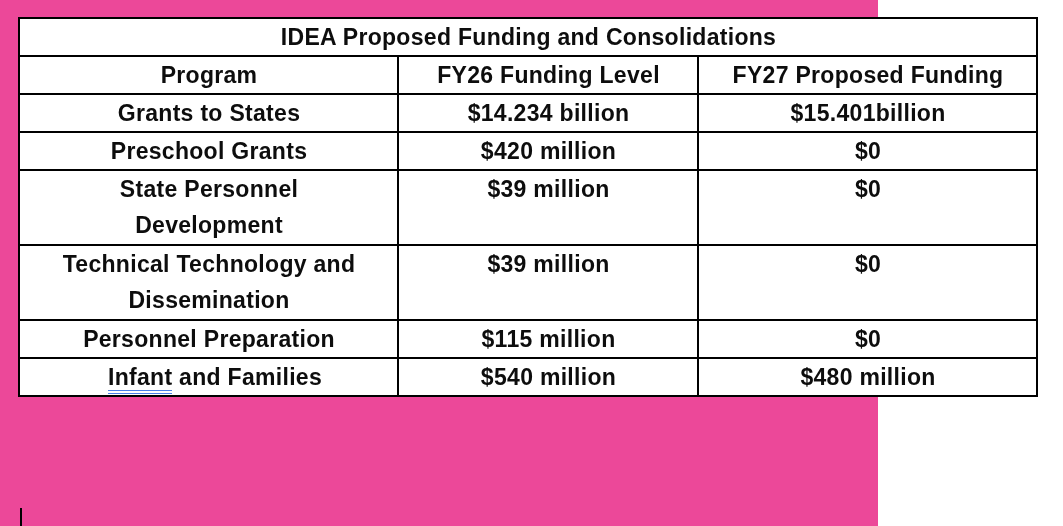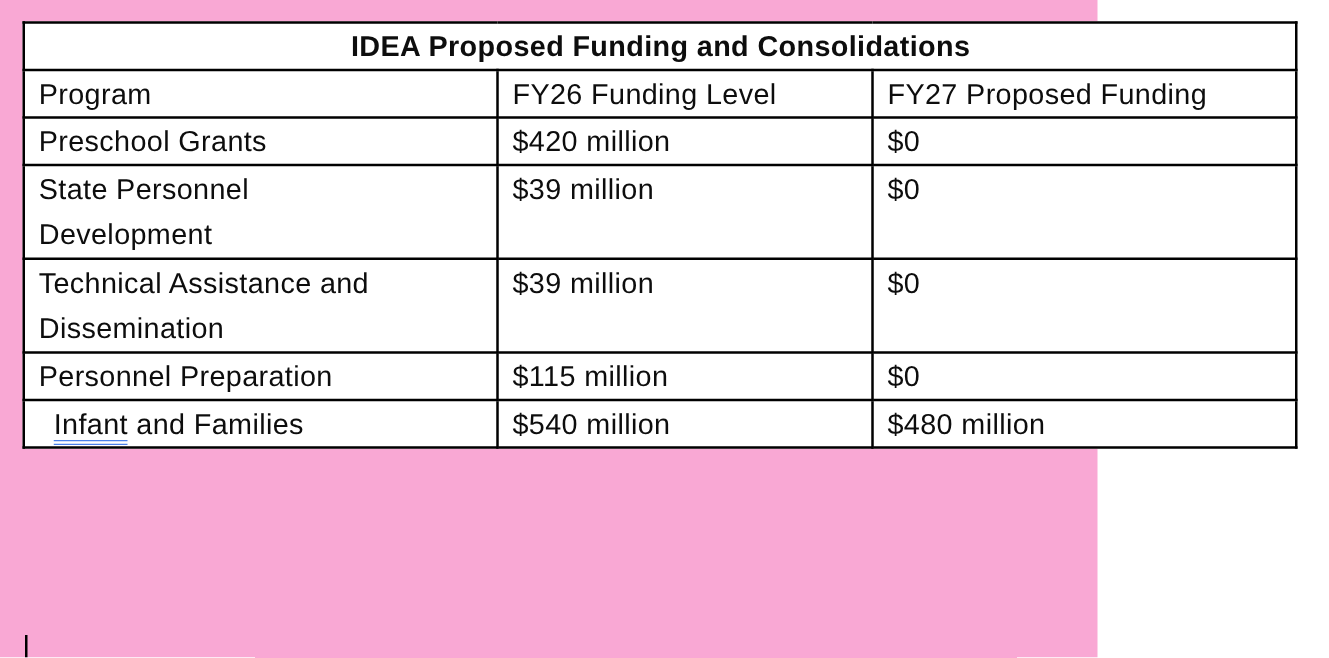--- a/index.html
+++ b/index.html
@@ -9,21 +9,21 @@
     width: 1063px;
     height: 526px;
     overflow: hidden;
     font-family: "Liberation Sans", "DejaVu Sans", sans-serif;
     color: #0d0d0d;
   }
   .page {
     position: relative;
     width: 878px;
     height: 526px;
-    background: #f9a8d4;
+    background: #ec4899;
   }
   .funding-table-wrap {
     position: absolute;
     left: 18px;
     top: 17px;
   }
   table.funding-table {
     border-collapse: collapse;
     table-layout: fixed;
     width: 1018px;
@@ -32,25 +32,25 @@
   table.funding-table col.c1 { width: 379px; }
   table.funding-table col.c2 { width: 300px; }
   table.funding-table col.c3 { width: 339px; }
   table.funding-table th,
   table.funding-table td {
     border: 2px solid #000000;
     font-size: 23px;
     letter-spacing: 0.3px;
     line-height: 36px;
     vertical-align: top;
-    text-align: left;
+    text-align: center;
     padding: 0 10px 0 11px;
     white-space: pre-line;
     overflow: hidden;
-    font-weight: normal;
+    font-weight: bold;
   }
   tr.title-row th {
     height: 36px;
     text-align: center;
     font-weight: bold;
     white-space: nowrap;
   }
   tr.header-row th {
     height: 36px;
     white-space: nowrap;
@@ -87,33 +87,38 @@
           <th colspan="3">IDEA Proposed Funding and Consolidations</th>
         </tr>
         <tr class="header-row">
           <th>Program</th>
           <th>FY26 Funding Level</th>
           <th>FY27 Proposed Funding</th>
         </tr>
       </thead>
       <tbody>
 
+      <tr class="row-single">
+            <td>Grants to States</td>
+            <td>$14.234 billion</td>
+            <td>$15.401billion</td>
+          </tr>
           <tr class="row-single">
             <td>Preschool Grants</td>
             <td>$420 million</td>
             <td>$0</td>
           </tr>
           <tr class="row-double">
             <td>State Personnel
 Development</td>
             <td>$39 million</td>
             <td>$0</td>
           </tr>
           <tr class="row-double">
-            <td>Technical Assistance and
+            <td>Technical Technology and
 Dissemination</td>
             <td>$39 million</td>
             <td>$0</td>
           </tr>
           <tr class="row-single">
             <td>Personnel Preparation</td>
             <td>$115 million</td>
             <td>$0</td>
           </tr>
           <tr class="row-single">

